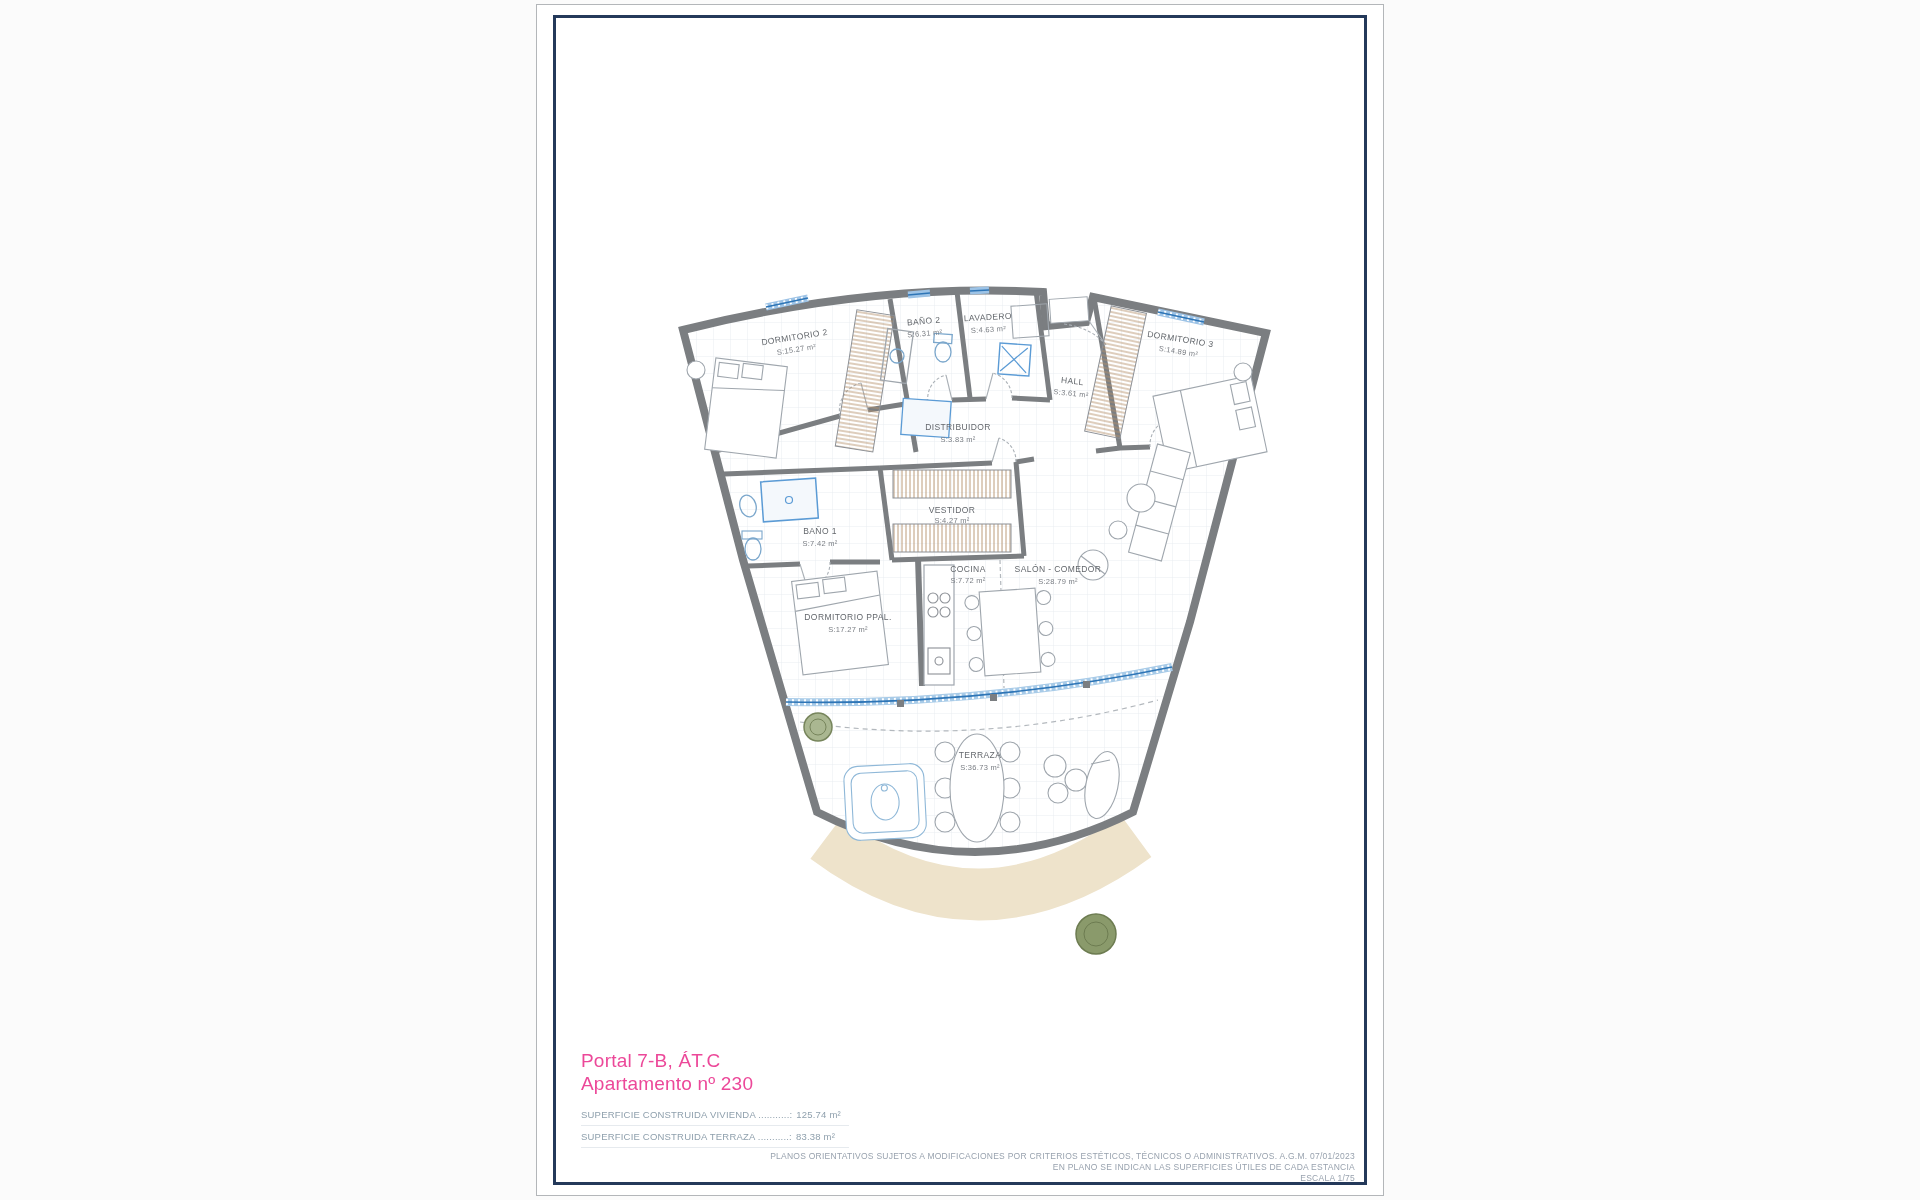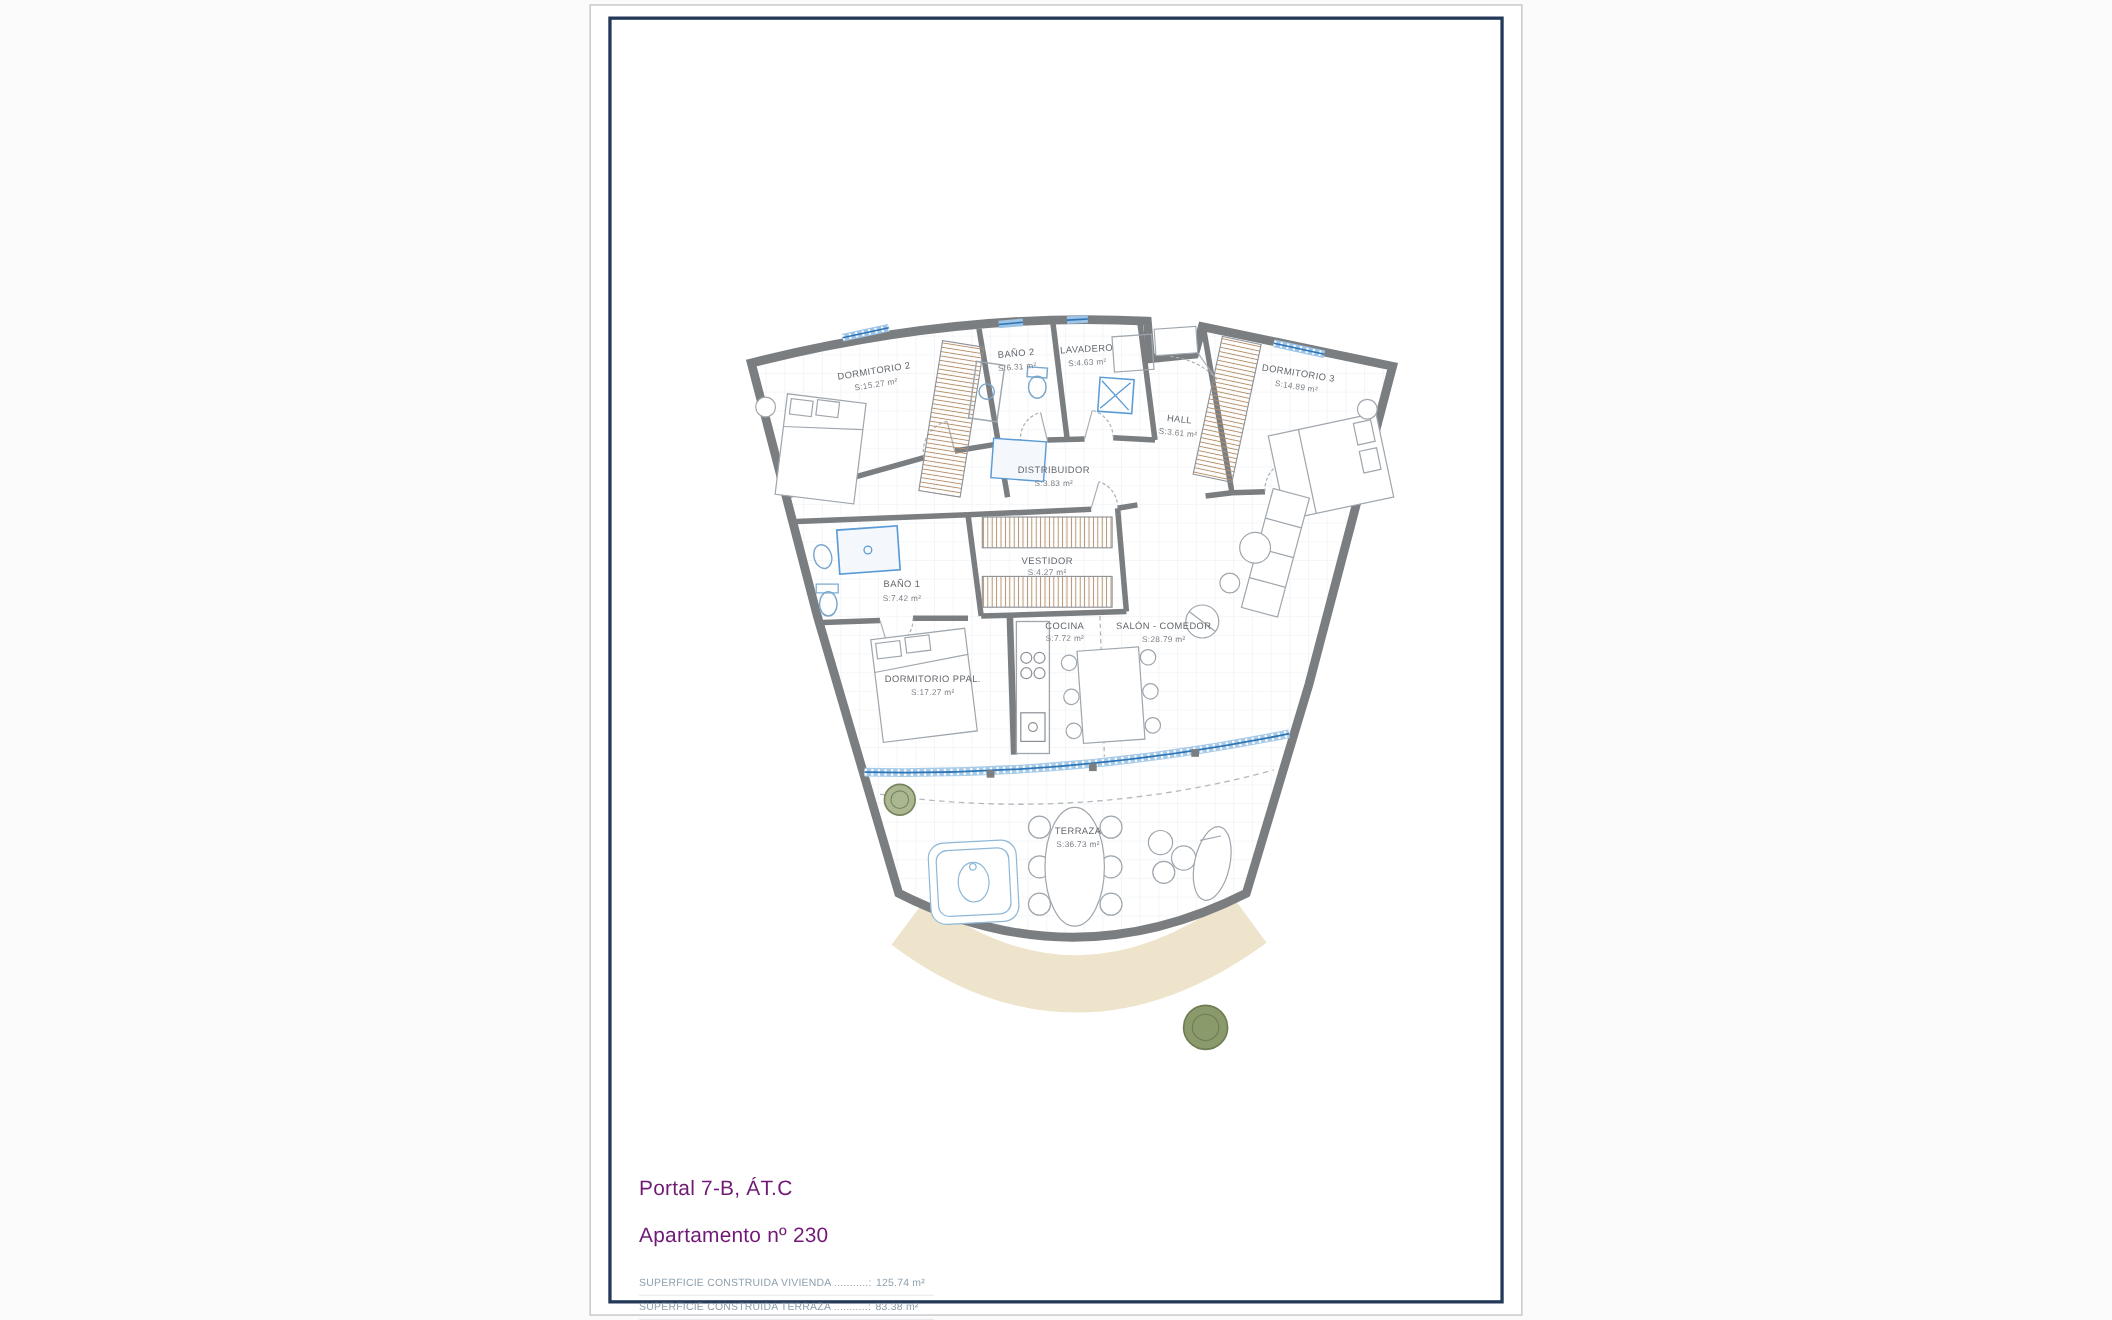--- a/index.html
+++ b/index.html
@@ -13,22 +13,22 @@
   .page{
     position:absolute;left:536px;top:4px;width:848px;height:1192px;
     background:#ffffff;border:1px solid #b3b6b9;box-sizing:border-box;
   }
   .frame{
     position:absolute;left:16px;right:16px;top:10px;bottom:10px;
     border:3px solid #24395a;pointer-events:none;
   }
   svg.plan{position:absolute;left:0;top:0;width:1920px;height:1200px;pointer-events:none;}
   .titleblock{position:absolute;left:44px;top:1044px;width:300px;}
-  .tb-line{font-size:19px;line-height:23px;color:#701a75;font-weight:500;letter-spacing:.2px;margin-top:20px;}
-  .surfaces{margin-top:26px;width:268px;}
+  .tb-line{font-size:19px;line-height:23px;color:#ec4899;font-weight:500;letter-spacing:.2px;}
+  .surfaces{margin-top:14px;width:268px;}
   .surf-row{
     font-size:9.5px;line-height:11px;color:#8fa0ad;letter-spacing:.2px;
     border-bottom:1px solid #e6eaee;padding-bottom:5px;margin-bottom:5px;
     white-space:nowrap;
   }
   .surf-val{margin-left:4px;}
   .disclaimer{
     position:absolute;right:28px;top:1146px;text-align:right;
     font-size:8.5px;line-height:11px;color:#98a2ae;letter-spacing:.25px;
   }
@@ -46,20 +46,25 @@
 
     <div class="titleblock">
       <div class="tb-line">Portal 7-B, ÁT.C</div>
       <div class="tb-line">Apartamento nº 230</div>
       <div class="surfaces">
         <div class="surf-row"><span>SUPERFICIE CONSTRUIDA VIVIENDA ...........:</span><span class="surf-val">125.74 m²</span></div>
         <div class="surf-row"><span>SUPERFICIE CONSTRUIDA TERRAZA ...........:</span><span class="surf-val">83.38 m²</span></div>
       </div>
     </div>
 
+    <div class="disclaimer">
+      <div>PLANOS ORIENTATIVOS SUJETOS A MODIFICACIONES POR CRITERIOS ESTÉTICOS, TÉCNICOS O ADMINISTRATIVOS. A.G.M. 07/01/2023</div>
+      <div>EN PLANO SE INDICAN LAS SUPERFICIES ÚTILES DE CADA ESTANCIA</div>
+      <div>ESCALA 1/75</div>
+    </div>
   </div>
 
   <svg class="plan" viewBox="0 0 1920 1200">
     <defs>
       <pattern id="grid" width="17" height="17" patternUnits="userSpaceOnUse">
         <path d="M17,0 V17 M0,17 H17" stroke="#e9edf1" stroke-width="1" fill="none"></path>
       </pattern>
       <pattern id="hatchH" width="5" height="4" patternUnits="userSpaceOnUse">
         <path d="M0,2 H5" stroke="#b5916b" stroke-width="0.9"></path>
       </pattern>

